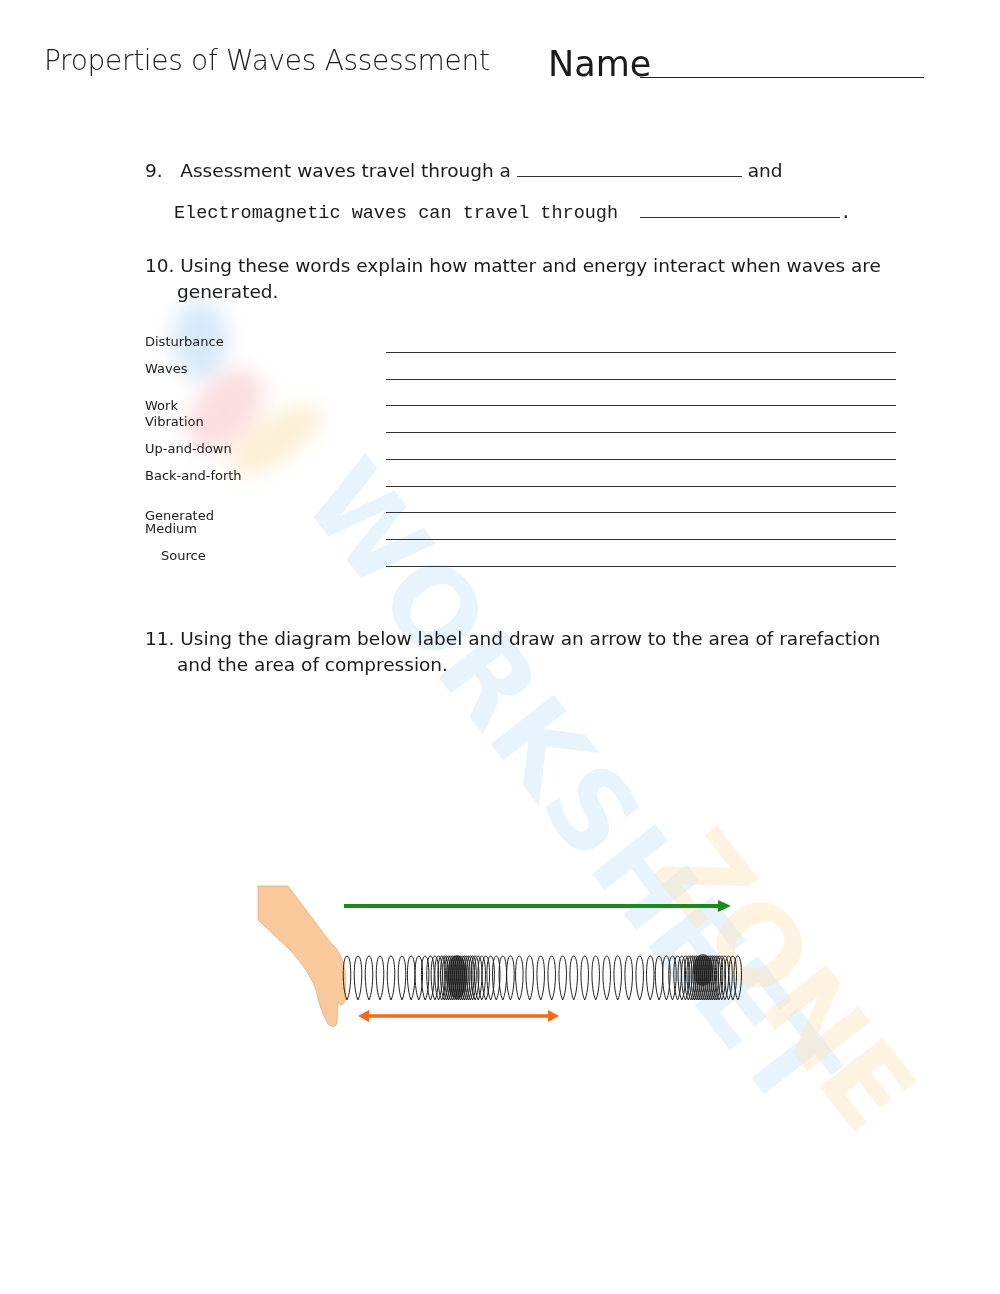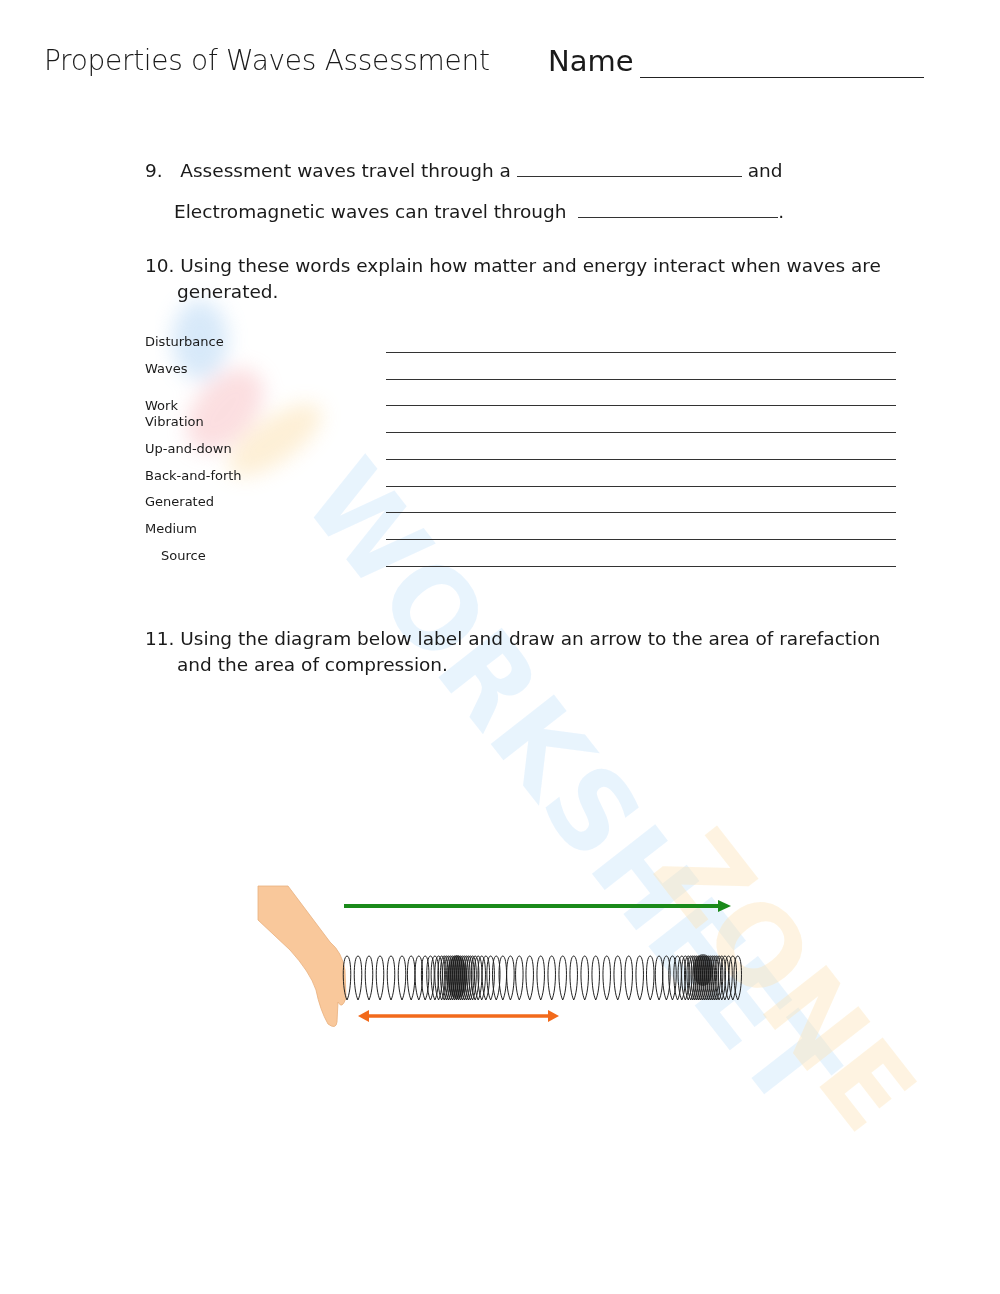--- a/index.html
+++ b/index.html
@@ -1,20 +1,20 @@
 <!DOCTYPE html>
 <html><head>
 <meta charset="utf-8">
 <style>
   html, body { margin: 0; padding: 0; background: #ffffff; }
   body { width: 1000px; height: 1294px; position: relative; overflow: hidden;
          font-family: "DejaVu Sans", sans-serif; color: #1a1a1a; }
   .watermark { position: absolute; left: 0; top: 0; width: 1000px; height: 1294px; pointer-events: none; }
   .title { position: absolute; left: 44px; top: 44px; font-size: 28px; font-weight: 300; letter-spacing: -0.3px; white-space: nowrap; }
-  .name-label { position: absolute; left: 548px; top: 44px; font-size: 29px; white-space: nowrap; }
+  .name-label { position: absolute; left: 548px; top: 44px; font-size: 35px; white-space: nowrap; }
   .name-line { position: absolute; left: 640px; top: 77px; width: 284px; border-bottom: 1.5px solid #222; }
   .q { position: absolute; font-size: 18.5px; white-space: nowrap; }
   .blank { display: inline-block; border-bottom: 1.2px solid #333; vertical-align: baseline; height: 16px; }
   .term { position: absolute; left: 145px; font-size: 13px; }
   .term-line { position: absolute; left: 386px; width: 510px; border-bottom: 1.3px solid #333; }
   .diagram { position: absolute; left: 250px; top: 880px; width: 510px; height: 150px; }
 </style>
 </head>
 <body>
 
@@ -36,21 +36,21 @@
 <div class="title">Properties of Waves Assessment</div>
 <div class="name-label">Name</div>
 <div class="name-line"></div>
 
 <div class="q" style="left:145px; top:160px;">
   <span>9.</span>&nbsp;&nbsp;
   <span>Assessment waves travel through a</span>
   <span class="blank" style="width:225px;"></span>
   <span>and</span>
 </div>
-<div class="q" style="left:174px; top:201px;">
+<div class="q" style="left:174px; top:201px;font-family:Liberation Mono, monospace;">
   <span>Electromagnetic waves can travel through</span>&nbsp;
   <span class="blank" style="width:200px;"></span><span>.</span>
 </div>
 
 <div class="q" style="left:145px; top:255px;">
   <span>10.</span>
   <span>Using these words explain how matter and energy interact when waves are</span>
 </div>
 <div class="q" style="left:177px; top:281px;">generated.</div>
 
@@ -59,21 +59,21 @@
 <div class="term" style="top:361px;">Waves</div>
 <div class="term-line" style="top:379px;"></div>
 <div class="term" style="top:370px;margin-top:28px;">Work</div>
 <div class="term-line" style="top:405px;"></div>
 <div class="term" style="top:414px;">Vibration</div>
 <div class="term-line" style="top:432px;"></div>
 <div class="term" style="top:441px;">Up-and-down</div>
 <div class="term-line" style="top:459px;"></div>
 <div class="term" style="top:468px;">Back-and-forth</div>
 <div class="term-line" style="top:486px;"></div>
-<div class="term" style="top:494px;">Generated</div>
+<div class="term" style="top:508px;">Generated</div>
 <div class="term-line" style="top:512px;"></div>
 <div class="term" style="top:521px;">Medium</div>
 <div class="term-line" style="top:539px;"></div>
 <div class="term" style="top:548px;margin-left:16px;">Source</div>
 <div class="term-line" style="top:566px;"></div>
 
 <div class="q" style="left:145px; top:628px;">
   <span>11.</span>
   <span>Using the diagram below  label and draw an arrow to the area of rarefaction</span>
 </div>

